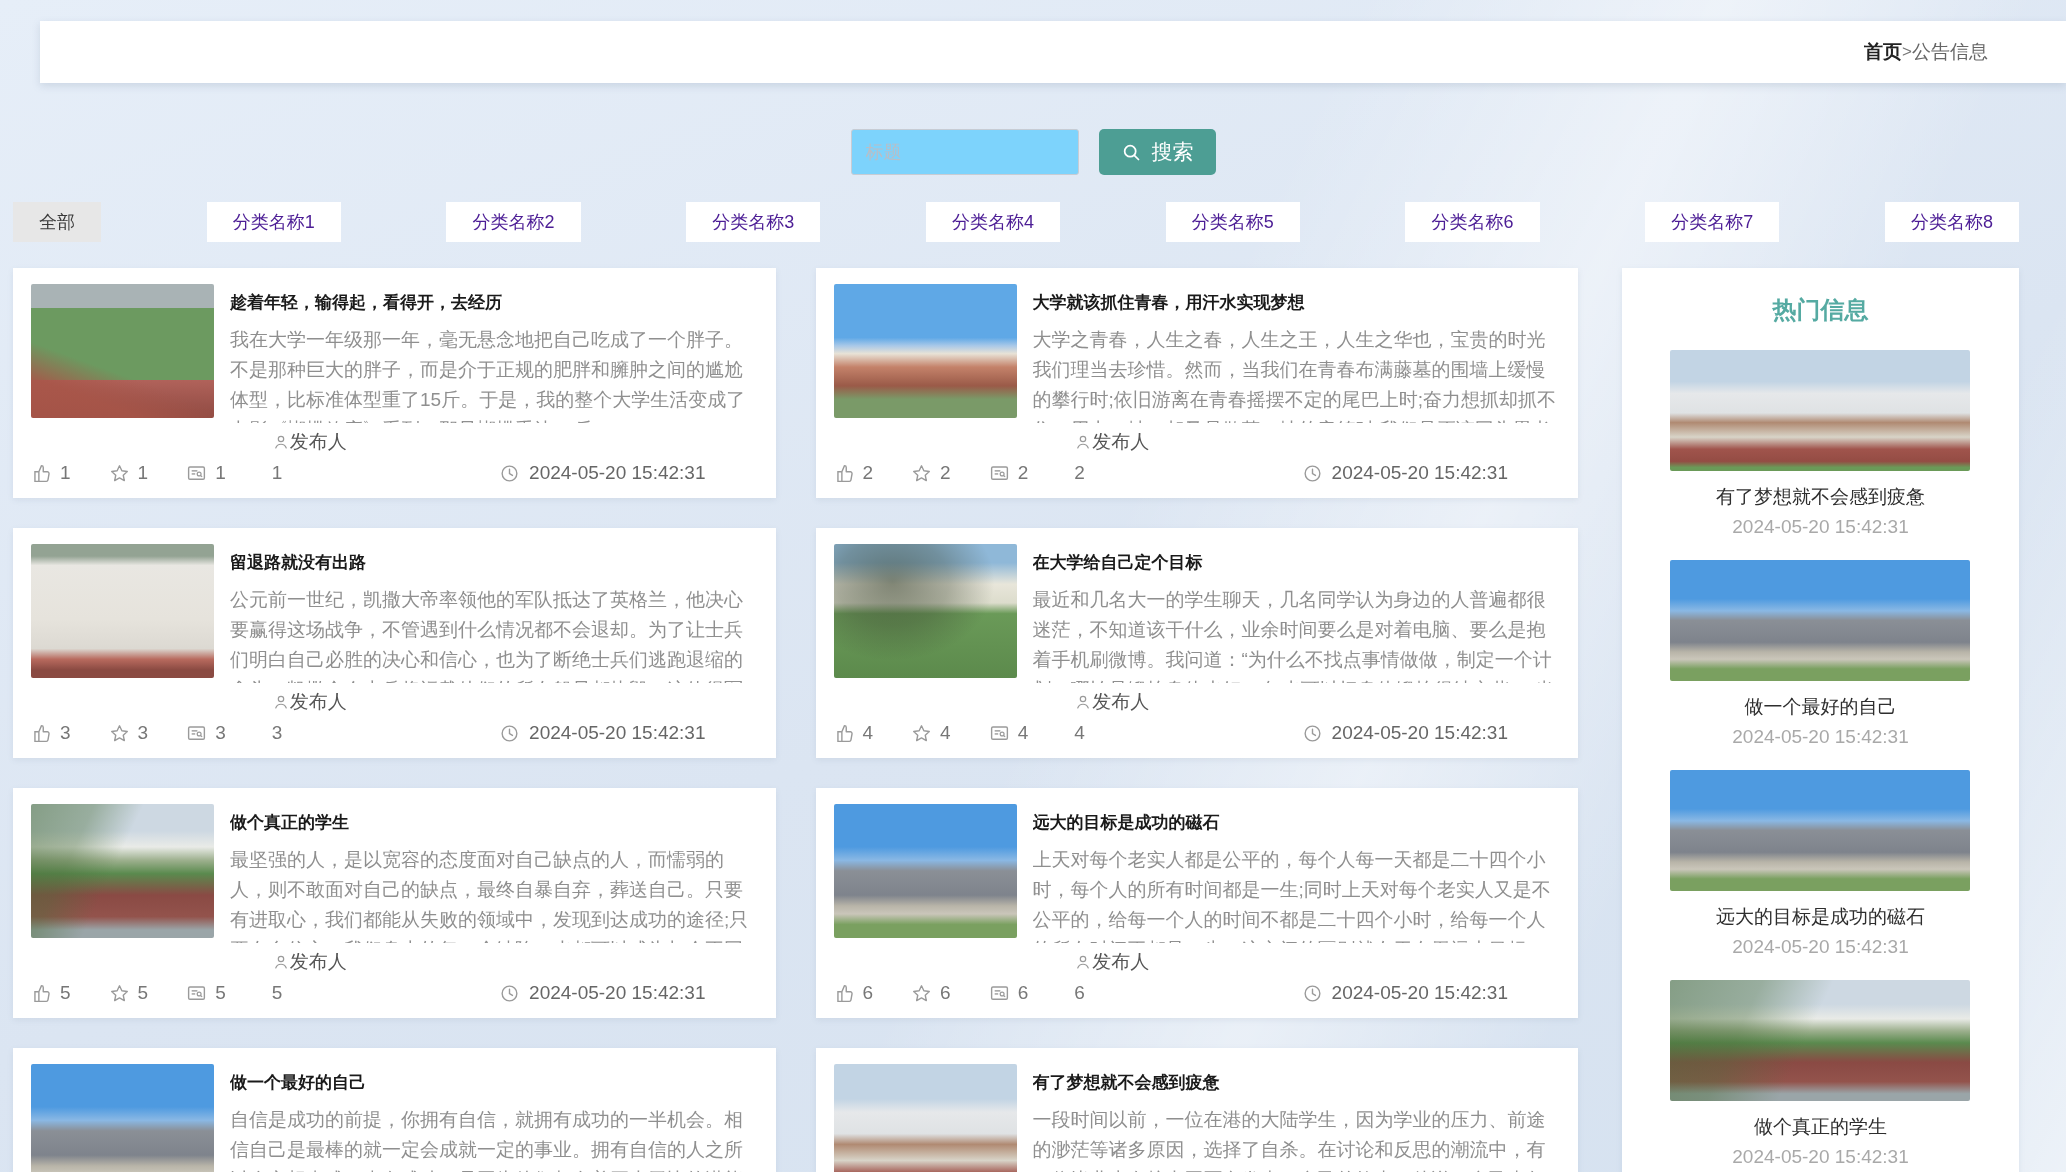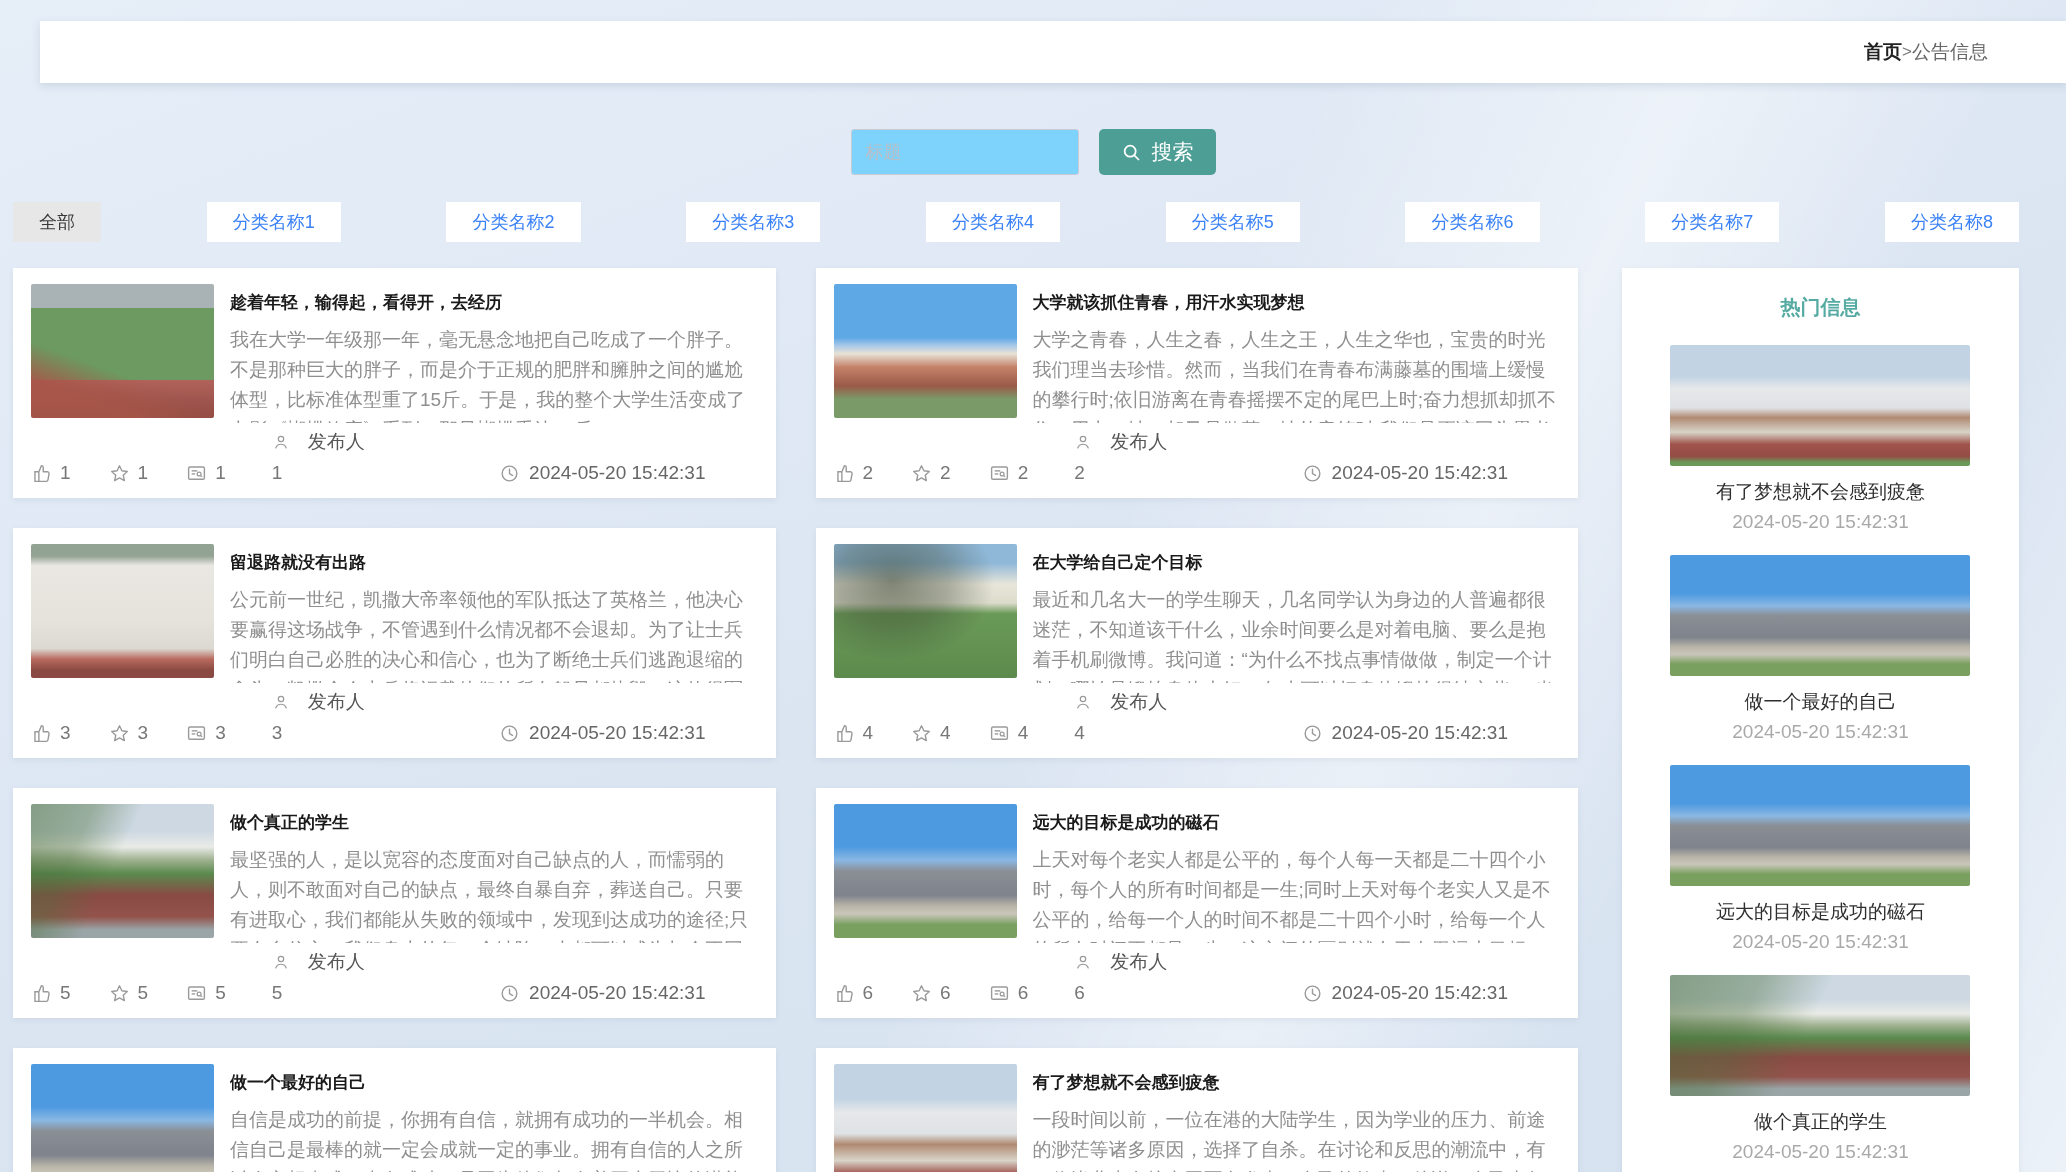--- a/index.html
+++ b/index.html
@@ -37,21 +37,21 @@
     height:46px; padding:0 22px; min-width:96px; border:none; border-radius:5px;
     background:#4d9e94; color:#fff; font-size:21px; display:flex; align-items:center; gap:10px;
     cursor:pointer; font-family:"Liberation Sans","DejaVu Sans",sans-serif;
   }
 
   
   .tabs {
     margin:27px 47px 0 13px; display:flex; justify-content:space-between; align-items:flex-end;
   }
   .tab {
-    height:40px; padding:0 26px; border:none; background:#fff; color:#3b82f6;
+    height:40px; padding:0 26px; border:none; background:#fff; color:#4c1d95;
     font-size:18px; cursor:pointer; font-family:"Liberation Sans","DejaVu Sans",sans-serif;
   }
   .tab.active { background:#e7e7e7; color:#3a3a3a; }
 
   
   .main { margin:26px 47px 0 13px; display:flex; gap:44px; align-items:flex-start; }
   .articles { flex:1; display:grid; grid-template-columns:1fr 1fr; column-gap:40px; row-gap:30px; }
 
   .card {
     background:#fff; height:230px; padding:16px 20px 14px 18px;
@@ -64,30 +64,30 @@
   .card-title { font-size:17px; color:#1a1a1a; font-weight:bold; margin:7px 0 11px; }
   .card-excerpt {
     font-size:19px; color:#8f8f8f; line-height:1.58;
     display:-webkit-box; -webkit-line-clamp:5; -webkit-box-orient:vertical; overflow:hidden;
   }
   .card-footer { display:flex; justify-content:space-between; align-items:flex-end; margin-top:6px; }
   .stats { display:flex; align-items:flex-end; gap:38px; color:#777; font-size:19px; }
   .stat { display:flex; align-items:center; gap:8px; }
   .ic { width:21px; height:21px; color:#9a9a9a; }
   .pub { display:flex; flex-direction:column; gap:7px; margin-left:8px; }
-  .pub-row { display:flex; align-items:center; gap:18px; color:#555;justify-content:space-between; }
+  .pub-row { display:flex; align-items:center; gap:0; color:#555;justify-content:space-between; }
   .pub-num { color:#777; }
   .time { display:flex; align-items:center; gap:9px; color:#666; font-size:19px; margin-right:50px; white-space:nowrap; }
 
   
   .sidebar {
     width:397px; flex:0 0 397px; background:#fff; padding:26px 48px 34px;
     box-shadow:0 2px 6px rgba(90,110,140,.10);
   }
-  .sidebar-title { text-align:center; font-size:20px; font-weight:600; color:#55aaa2; margin-bottom:24px; }
+  .sidebar-title { text-align:center; font-size:24px; font-weight:600; color:#55aaa2; margin-bottom:24px; }
   .hot-item { margin-bottom:22px; cursor:pointer; }
   .hot-thumb { width:300px; height:121px; border-radius:2px; }
   .hot-caption { text-align:center; font-size:19px; color:#2e2e2e; margin-top:13px; }
   .hot-date { text-align:center; font-size:19px; color:#a9a9a9; margin-top:6px; }
 
   
   .ph-field {
     background:
       linear-gradient(200deg, rgba(0,0,0,0) 62%, rgba(168,85,72,.85) 80%),
       linear-gradient(180deg, #a9b3b5 0%, #a9b3b5 18%, #6c9a60 18%, #6c9a60 72%, #b0625a 72%, #8f4a42 100%);

